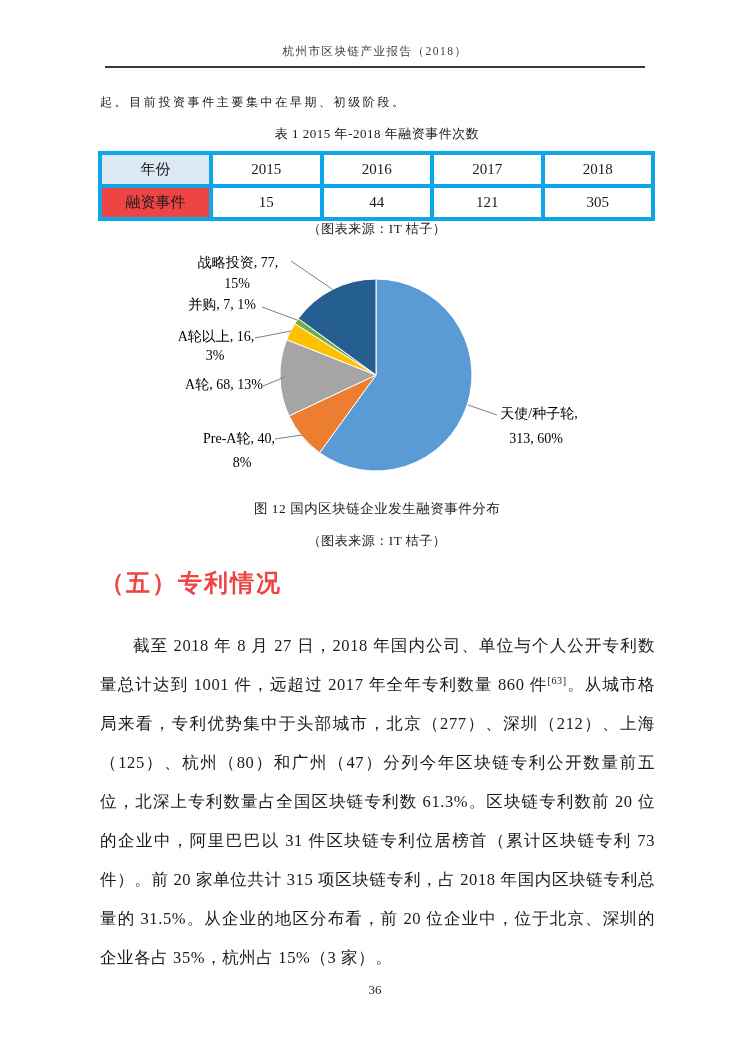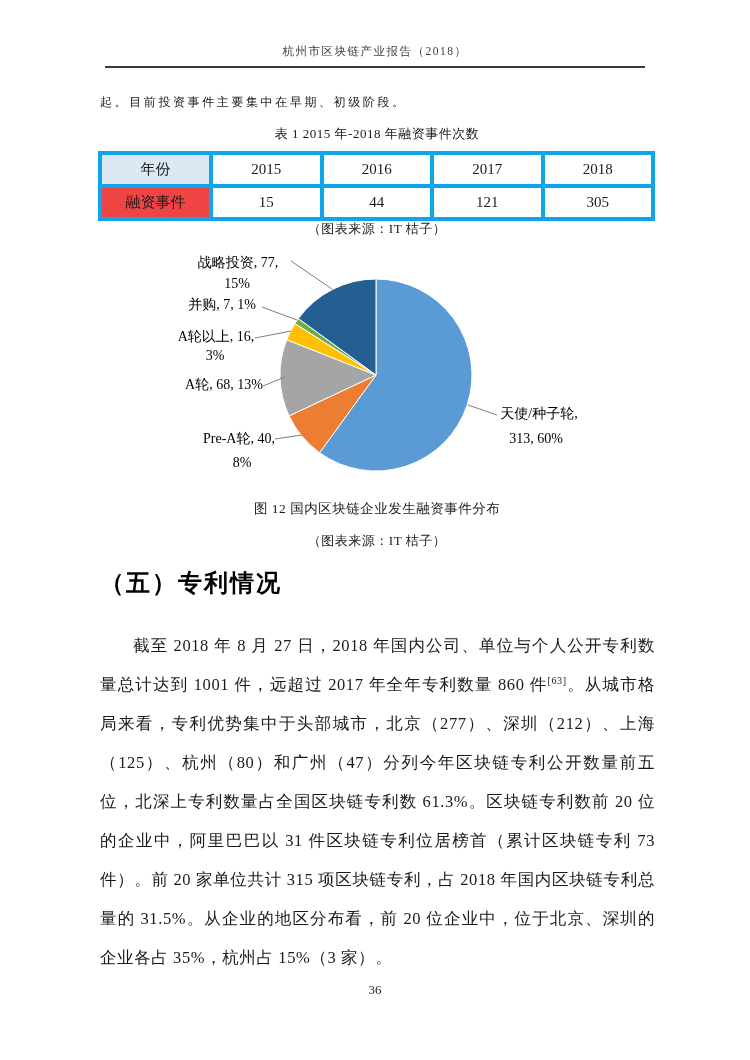--- a/index.html
+++ b/index.html
@@ -26,21 +26,21 @@
   }
   .data-table{border:2px solid #3a3a3a;}
   .data-table td.hdr{width:107px;}
   .tbl-source{top:220px;left:99px;width:556px;}
   .chart-wrap{top:246px;left:95px;width:560px;height:248px;}
   .chart-wrap svg{display:block;}
   .fig-caption{top:500px;left:99px;width:556px;}
   .fig-source{top:532px;left:99px;width:556px;}
   .section-heading{
     top:567px;left:100px;width:554px;
-    font-size:24px;font-weight:bold;letter-spacing:2px;color:#000000;
+    font-size:24px;font-weight:bold;letter-spacing:2px;color:#ef4444;
   }
   .body-para{
     top:626px;left:100px;width:555px;
     font-size:16.5px;line-height:39px;text-align:justify;
     text-indent:2em;letter-spacing:0.6px;
   }
   .body-para sup{font-size:10px;line-height:0;}
   .page-number{top:982px;left:0;width:750px;text-align:center;font-size:13px;}
 </style>
 </head>

